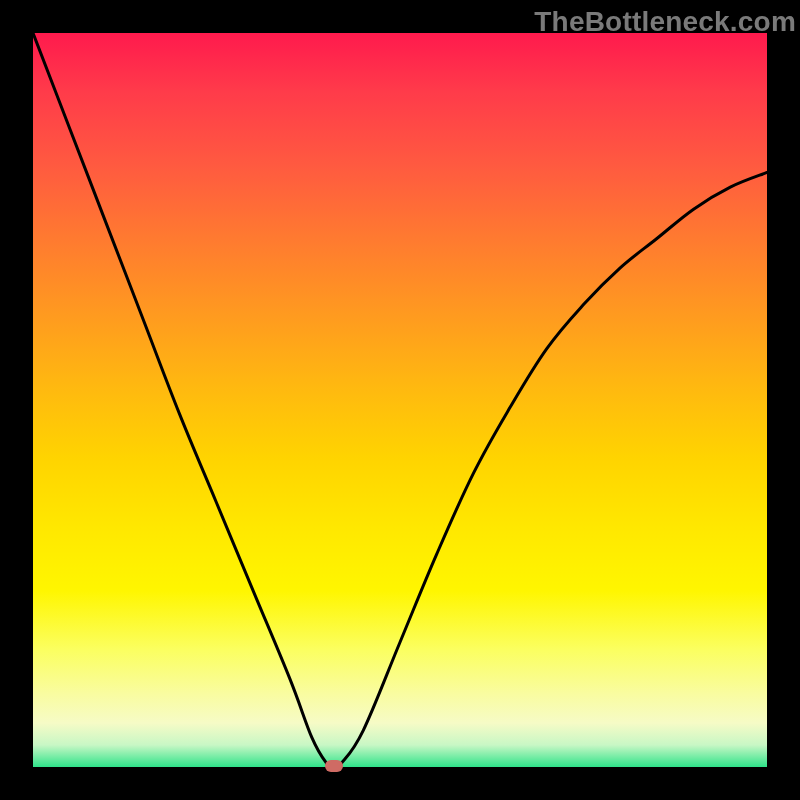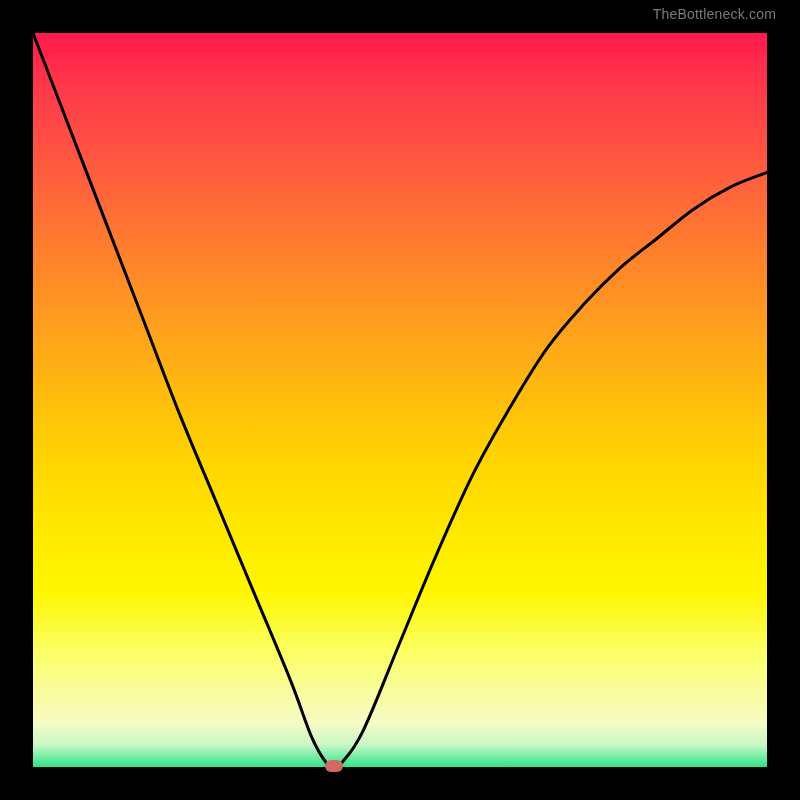--- a/index.html
+++ b/index.html
@@ -37,24 +37,24 @@
       #fff600 76%,
       #fbff60 84%,
       #f9fca0 90%,
       #f6fbc6 94%,
       #c8f7c5 97%,
       #2fe38a 100%);
   }
   .watermark {
     position: absolute;
     top: 6px;
-    right: 24px;
+    right: 4px;
     color: #7a7a7a;
-    font-size: 14px;
-    font-weight: 400;
+    font-size: 28px;
+    font-weight: 700;
     letter-spacing: 0.2px;
     user-select: none;
   }
   svg.curve {
     position: absolute;
     left: 0;
     top: 0;
     width: 734px;
     height: 734px;
   }

